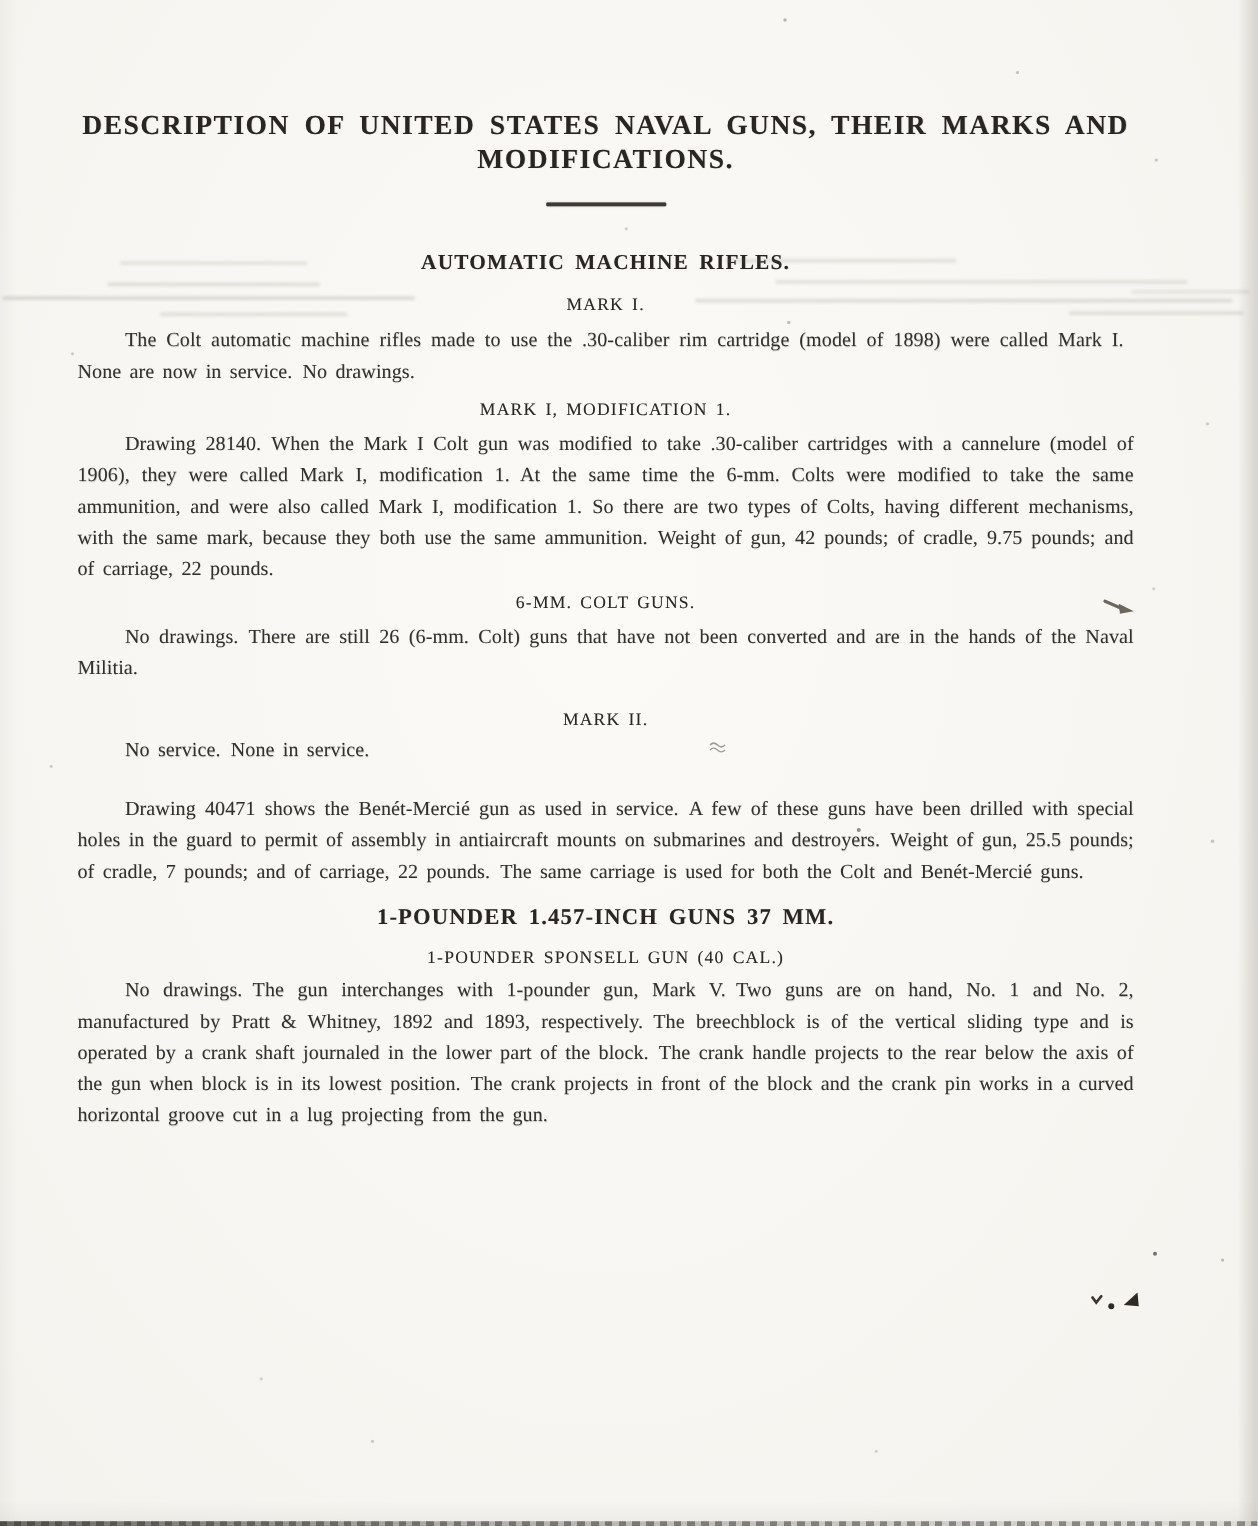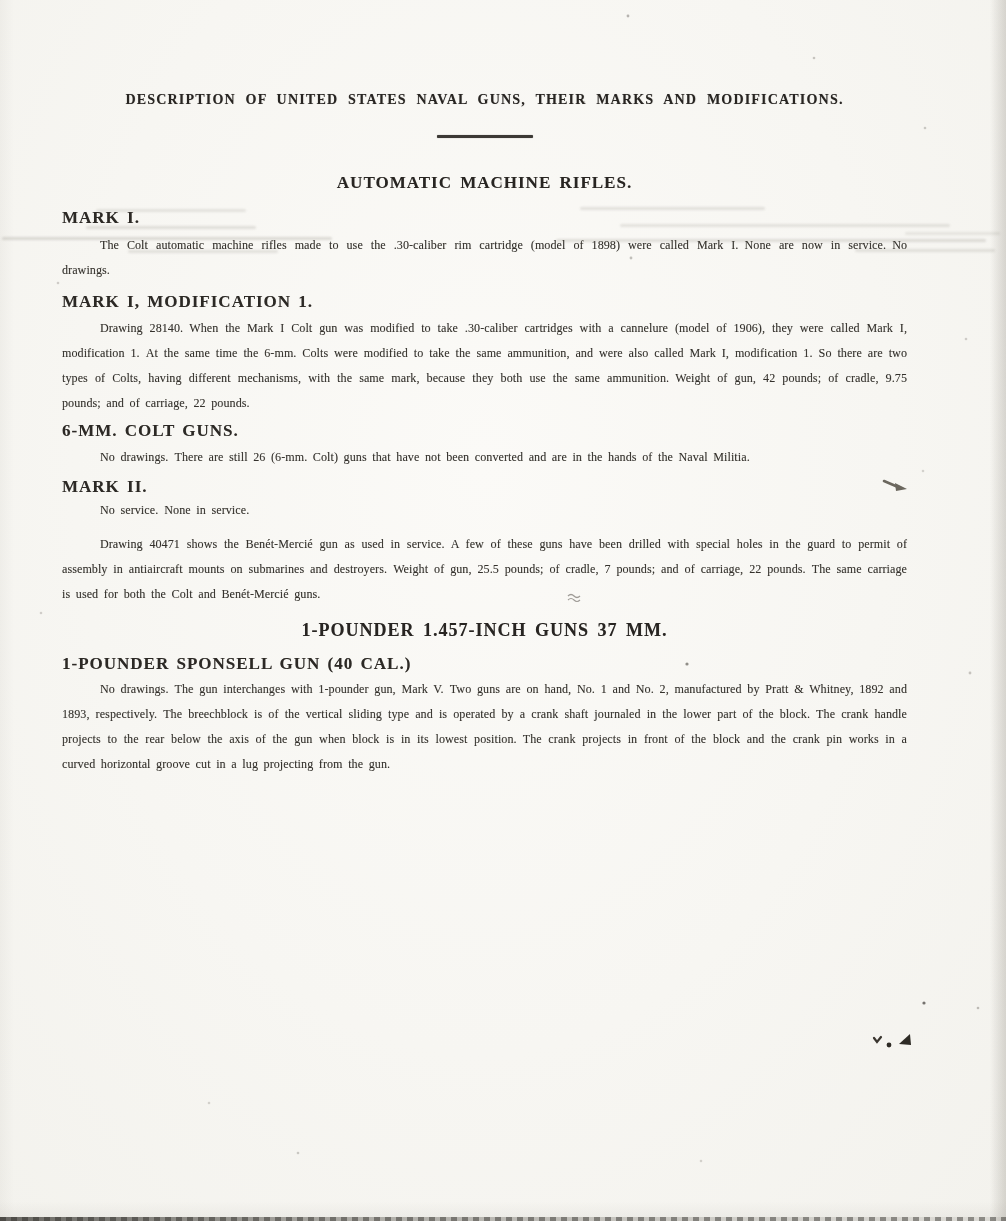--- a/index.html
+++ b/index.html
@@ -18,21 +18,21 @@
     color: #312e2a;
   }
   .content {
     position: absolute;
     left: 62px;
     top: 86px;
     width: 845px;
   }
   .doc-title {
     margin: 0;
-    font-size: 14px;
+    font-size: 22px;
     line-height: 27px;
     font-weight: bold;
     text-align: center;
     letter-spacing: 1.2px;
     word-spacing: 5px;
     color: #282522;
     text-shadow: 0.3px 0.3px 0.7px rgba(40,37,34,0.35);
   }
   .title-divider {
     width: 96px;
@@ -49,43 +49,44 @@
     font-weight: bold;
     text-align: center;
     letter-spacing: 1px;
     word-spacing: 3px;
     color: #282522;
     text-shadow: 0.3px 0.3px 0.6px rgba(40,37,34,0.3);
   }
   .section-heading.second { margin-top: 12px; font-size: 18px; line-height: 22px; }
   .sub-heading {
     margin: 0;
-    font-size: 17px;
+    font-size: 14px;
     line-height: 15px;
-    font-weight: bold;
+    font-weight: normal;
+    text-align: center;
     letter-spacing: 1px;
     word-spacing: 2px;
     color: #2c2925;
     text-shadow: 0.2px 0.2px 0.5px rgba(44,41,37,0.3);
   }
   .body-para {
     margin: 0;
-    font-size: 12px;
+    font-size: 16px;
     line-height: 25px;
     text-align: justify;
     text-indent: 38px;
     word-spacing: 2.5px;
     letter-spacing: 0.1px;
     color: #34312c;
     text-shadow: 0.3px 0.3px 0.6px rgba(52,49,44,0.28);
   }
   .mt-17 { margin-top: 17px; } .mt-15 { margin-top: 15px; }
   .mt-11 { margin-top: 11px; } .mt-10 { margin-top: 6px; }
   .mt-8  { margin-top: 8px; }  .mt-7  { margin-top: 7px; }
-  .mt-5  { margin-top: 9px; }  .mt-4  { margin-top: 4px; }
+  .mt-5  { margin-top: 22px; }  .mt-4  { margin-top: 4px; }
   .printer-mark {
     margin: 6px 0 0 76px;
     font-size: 15.5px;
     letter-spacing: 0.4px;
     color: #34312c;
   }
   
   .streak {
     position: absolute;
     height: 3px;

